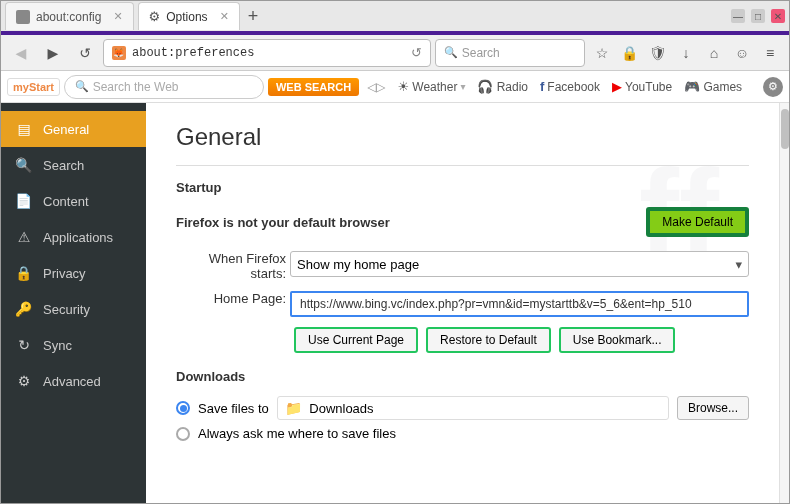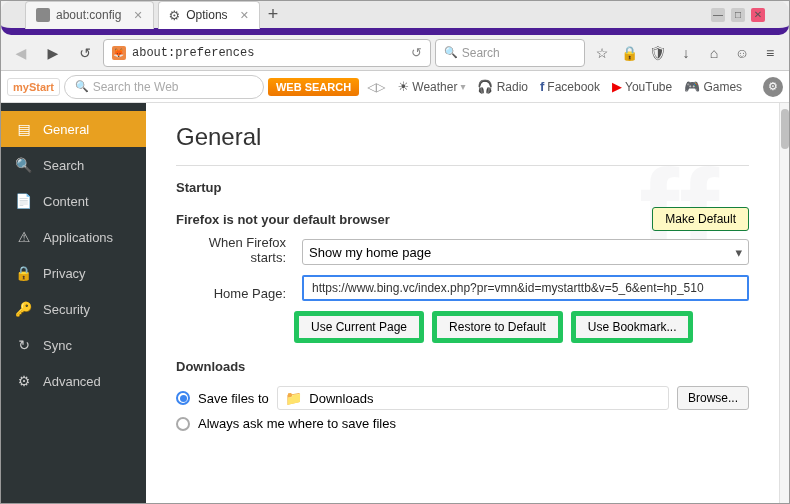--- a/index.html
+++ b/index.html
@@ -2,21 +2,21 @@
 <html><head>
   <meta charset="utf-8">
   <style>
     * { box-sizing: border-box; margin: 0; padding: 0; }
     body { font-family: Arial, sans-serif; font-size: 13px; background: #ccc; width: 790px; height: 504px; overflow: hidden; }
 
     
     .browser-window { width: 790px; height: 504px; background: #f0f0f0; border: 1px solid #999; display: flex; flex-direction: column; }
     
     
-    .title-bar { background: #e8e8e8; height: 34px; display: flex; align-items: center; padding: 0 24px; gap: 4px; border-bottom: 7px solid #4c1d95; border-radius: 10px; }
+    .title-bar { background: #e8e8e8; height: 34px; display: flex; align-items: center; padding: 0 4px; gap: 4px; border-bottom: 4px solid #4c1d95; }
     .tab { display: flex; align-items: center; height: 28px; padding: 0 10px; gap: 6px; background: #f5f5f5; border: 1px solid #ccc; border-bottom: none; border-radius: 4px 4px 0 0; font-size: 12px; color: #555; }
     .tab.active { background: #fff; color: #333; }
     .tab-icon { width: 14px; height: 14px; background: #888; border-radius: 2px; display: inline-block; }
     .tab-close { margin-left: 6px; color: #999; cursor: pointer; font-size: 11px; }
     .tab-new { background: none; border: none; font-size: 18px; color: #555; cursor: pointer; margin-left: 4px; }
     .window-controls { margin-left: auto; display: flex; gap: 6px; }
     .win-btn { width: 14px; height: 14px; border-radius: 2px; border: none; cursor: pointer; font-size: 10px; display: flex; align-items: center; justify-content: center; background: #ccc; color: #555; }
 
     
     .nav-bar { background: #f0f0f0; height: 36px; display: flex; align-items: center; padding: 0 6px; gap: 4px; border-bottom: 1px solid #ccc; }
@@ -60,30 +60,30 @@
     
     .scrollbar { width: 10px; background: #f5f5f5; border-left: 1px solid #e0e0e0; display: flex; flex-direction: column; }
     .scrollbar-thumb { width: 8px; height: 40px; background: #c0c0c0; border-radius: 4px; margin: 2px auto; margin-top: 6px; }
 
     h1 { font-size: 24px; font-weight: normal; color: #333; margin-bottom: 14px; }
     .section-divider { border: none; border-top: 1px solid #ddd; margin: 8px 0 14px 0; }
     .section-title { font-size: 13px; font-weight: bold; color: #333; margin-bottom: 12px; }
     .startup-section { margin-bottom: 16px; }
     .checkbox-row { display: flex; align-items: center; gap: 8px; margin-bottom: 8px; }
     .checkbox-box { width: 14px; height: 14px; border: 1px solid #999; background: #fff; flex-shrink: 0; }
-    .not-default-row { display: flex; align-items: center; justify-content: space-between; margin-bottom: 4px; }
+    .not-default-row { display: flex; align-items: center; justify-content: space-between; margin-bottom: 14px; }
     .not-default-text { font-size: 13px; font-weight: bold; color: #333; }
-    .make-default-btn { padding: 4px 12px; border: 1px solid #15803d; background: #fef9c3; border-radius: 3px; cursor: pointer; font-size: 12px; }
-    .form-row { display: flex; align-items: flex-end; margin-bottom: 10px; gap: 16px; }
+    .make-default-btn { padding: 4px 12px; border: 4px solid #15803d; background: #84cc16; border-radius: 3px; cursor: pointer; font-size: 12px; }
+    .form-row { display: flex; align-items: flex-start; margin-bottom: 10px; gap: 4px; }
     .form-label { width: 110px; text-align: right; font-size: 13px; color: #333; flex-shrink: 0; }
     .form-select { flex: 1; height: 26px; border: 1px solid #bbb; background: #fff; border-radius: 3px; font-size: 13px; padding: 0 6px; display: flex; align-items: center; justify-content: space-between; }
     .select-arrow { color: #555; }
     .url-input { flex: 1; height: 26px; border: 2px solid #3b85f0; border-radius: 2px; padding: 0 8px; font-size: 12px; color: #333; display: flex; align-items: center; }
     .btn-row { display: flex; gap: 8px; margin-left: 118px; margin-bottom: 16px; }
-    .action-btn { padding: 4px 12px; border: 5px solid #22c55e; background: #f5f5f5; border-radius: 3px; cursor: pointer; font-size: 12px; text-align: center; }
+    .action-btn { padding: 4px 12px; border: 2px solid #22c55e; background: #f5f5f5; border-radius: 3px; cursor: pointer; font-size: 12px; text-align: center; }
 
     .downloads-section { margin-top: 8px; }
     .radio-row { display: flex; align-items: center; gap: 8px; margin-bottom: 6px; }
     .radio-circle { width: 14px; height: 14px; border-radius: 50%; border: 2px solid #3b85f0; background: #fff; flex-shrink: 0; display: flex; align-items: center; justify-content: center; }
     .radio-inner { width: 7px; height: 7px; border-radius: 50%; background: #3b85f0; }
     .radio-circle-empty { width: 14px; height: 14px; border-radius: 50%; border: 2px solid #aaa; background: #fff; flex-shrink: 0; }
     .folder-icon { color: #f0a830; font-size: 14px; }
     .browse-btn { padding: 4px 10px; border: 1px solid #bbb; background: #f5f5f5; border-radius: 3px; cursor: pointer; font-size: 12px; margin-left: auto; }
     .downloads-path { flex: 1; display: flex; align-items: center; gap: 6px; border: 1px solid #ddd; border-radius: 3px; padding: 3px 8px; background: #fff; }
   </style>

